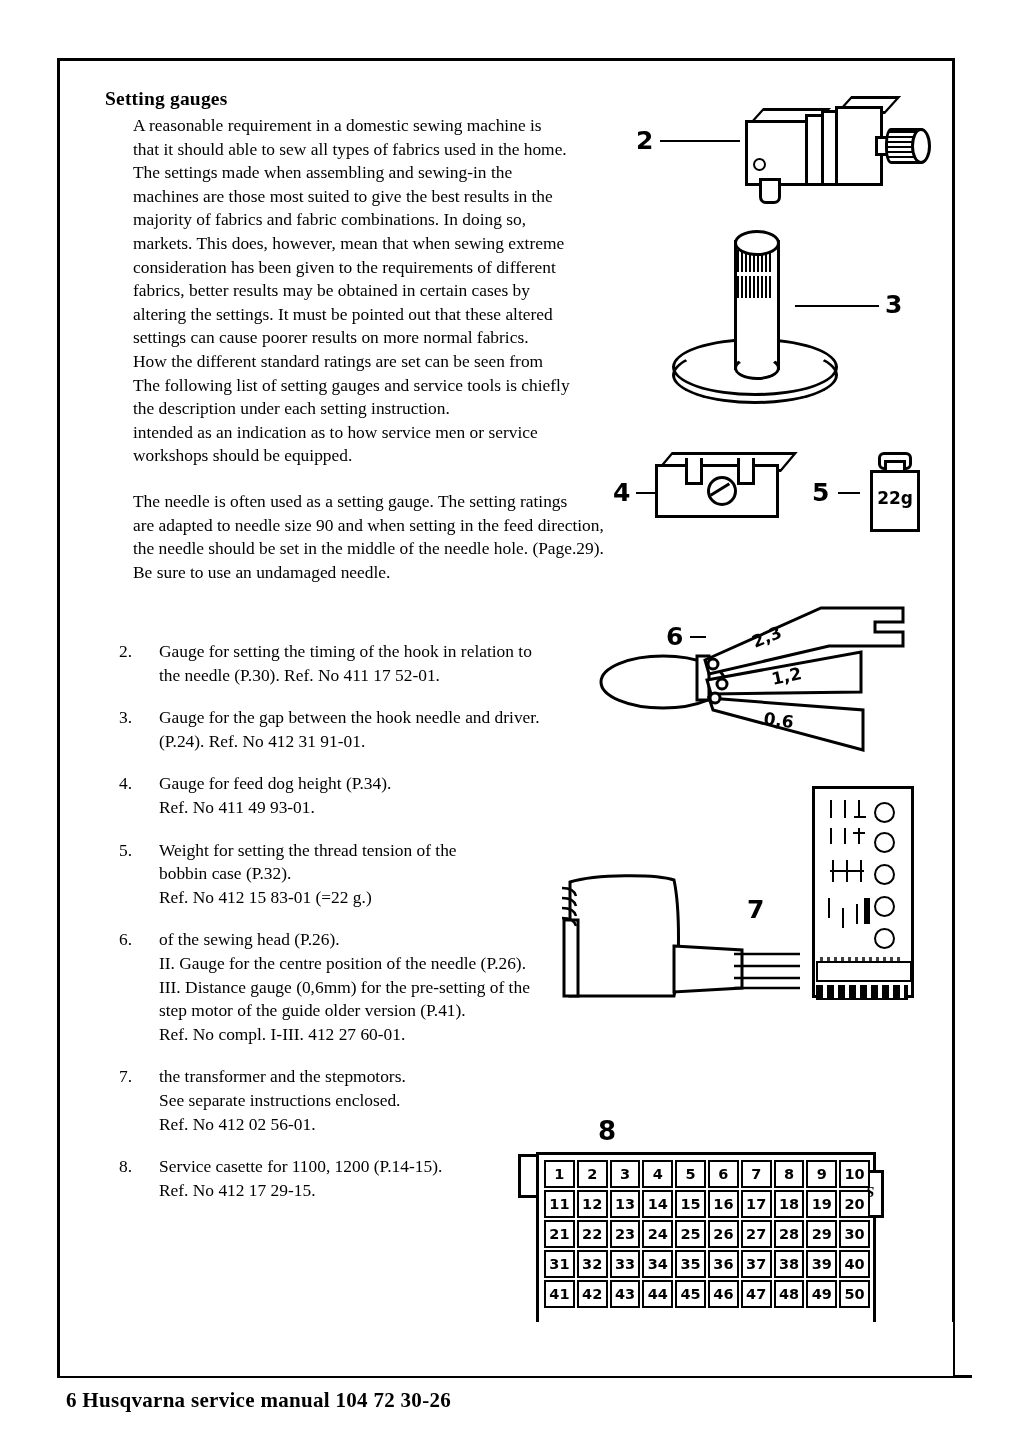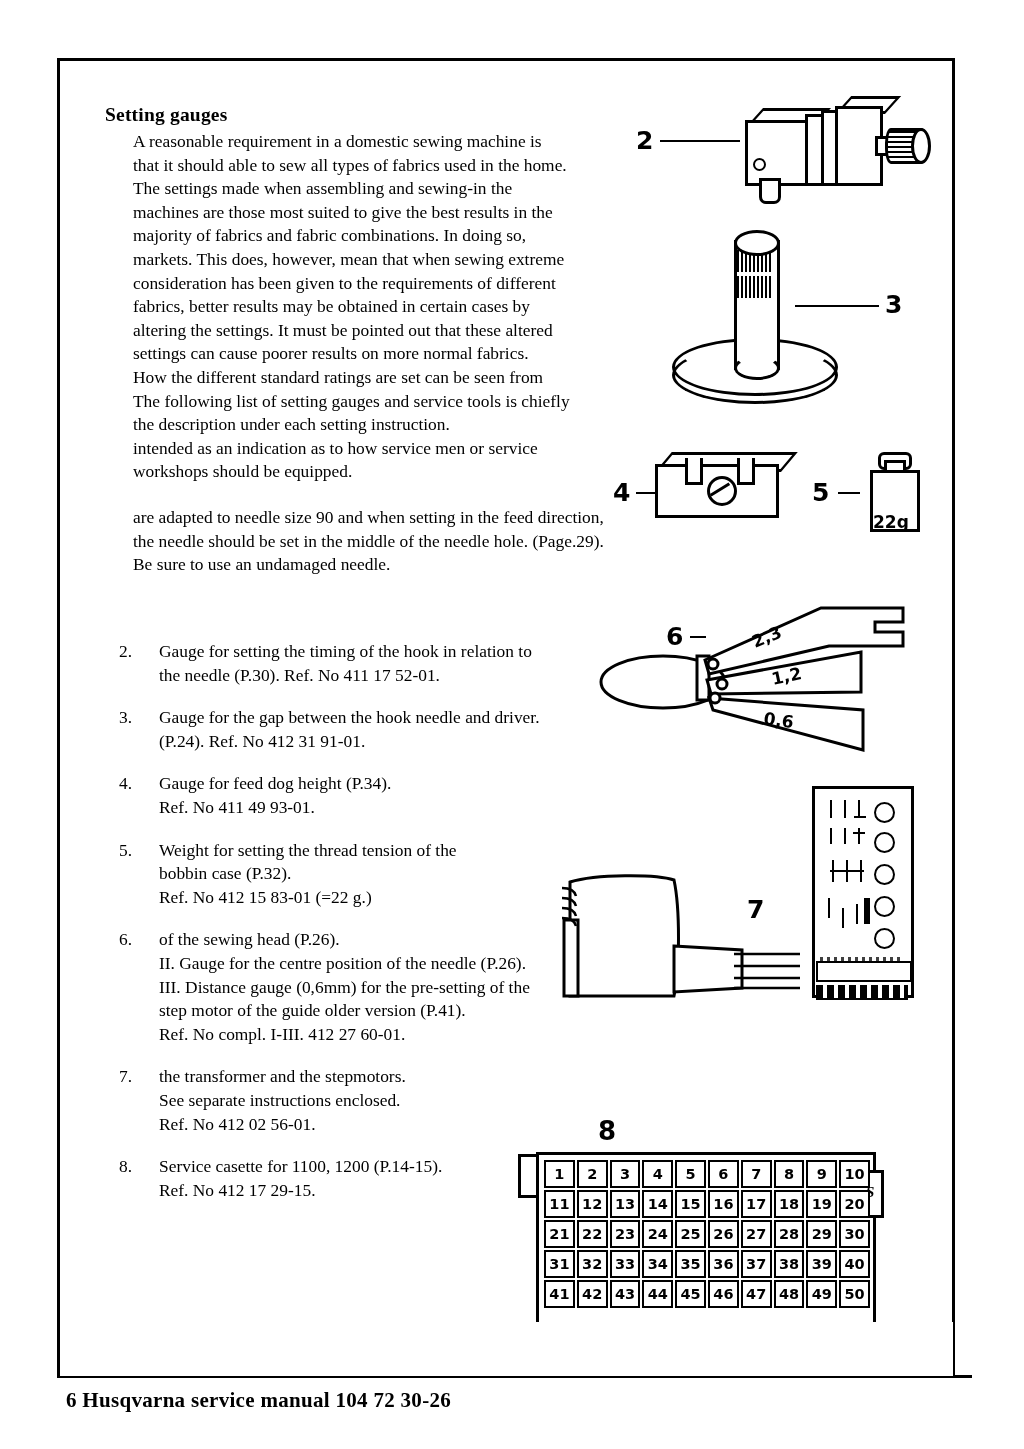--- a/index.html
+++ b/index.html
@@ -21,21 +21,21 @@
   .frame-bottom-ext{
     position:absolute;
     left:57px; top:1375px;
     width:915px; height:3px;
     background:#000;
   }
 
   
   .text-col{
     position:absolute;
-    left:105px; top:104px;
+    left:105px; top:88px;
     width:545px;
   }
   h1.section-title{
     font-size:19.5px;
     font-weight:bold;
     margin:0 0 4px 0;
     letter-spacing:.2px;
   }
   .para{
     font-size:17.4px;
@@ -204,23 +204,23 @@
   #fig5 .wneck{
     position:absolute;left:22px;top:10px;width:16px;height:12px;
     border:3px solid #000;background:#fff;
   }
   #fig5 .wcap{
     position:absolute;left:16px;top:2px;width:28px;height:12px;
     border:3px solid #000;border-radius:6px;background:#fff;
   }
   #fig5 .wlabel{
     position:absolute;left:11px;top:38px;width:40px;
-    text-align:left;
+    text-align:right;
     font-family:"DejaVu Sans", sans-serif;
-    font-weight:bold;font-size:17px;margin-top:24px;
+    font-weight:bold;font-size:17px;
   }
 
   
   #fig6 svg{display:block;}
 
   
   #fig7 svg{display:block;}
 
   
   #figpcb{left:812px;top:786px;width:102px;height:212px;}
@@ -324,20 +324,21 @@
       <span class="ln">altering the settings. It must be pointed out that these altered</span>
       <span class="ln">settings can cause poorer results on more normal fabrics.</span>
       <span class="ln">How the different standard ratings are set can be seen from</span>
       <span class="ln">The following list of setting gauges and service tools is chiefly</span>
       <span class="ln">the description under each setting instruction.</span>
       <span class="ln">intended as an indication as to how service men or service</span>
       <span class="ln">workshops should be equipped.</span>
     </p>
 
   <p class="para gap-top" id="needle-para">
+      <span class="ln">The needle is often used as a setting gauge. The setting ratings</span>
       <span class="ln">are adapted to needle size 90 and when setting in the feed direction,</span>
       <span class="ln">the needle should be set in the middle of the needle hole. (Page.29).</span>
       <span class="ln">Be sure to use an undamaged needle.</span>
     </p>
 </div>
 
 <ol class="tool-list" id="tool-list">
     <li>
       <span class="num">2.</span>
       <span class="ln">Gauge for setting the timing of the hook in relation to</span>

